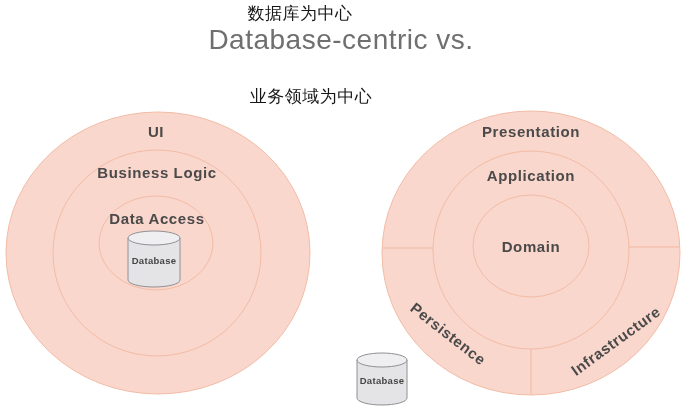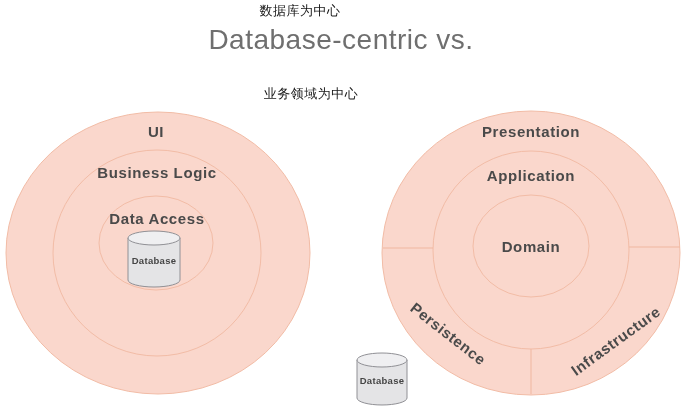--- a/index.html
+++ b/index.html
@@ -7,21 +7,21 @@
     position: relative;
     width: 693px;
     height: 410px;
     background: #ffffff;
     overflow: hidden;
     font-family: "Liberation Sans", "DejaVu Sans", sans-serif;
   }
   .cn-label {
     position: absolute;
     transform: translateX(-50%);
-    font-size: 13px;
+    font-size: 17px;
     font-weight: 500;
     color: #161616;
     white-space: nowrap;
     letter-spacing: 0.5px;
   }
   #cn-top    { left: 300px; top: 2px; }
   #cn-bottom { left: 311px; top: 85px; font-family: Liberation Mono, monospace; }
   #main-title {
     position: absolute;
     left: 341px;

